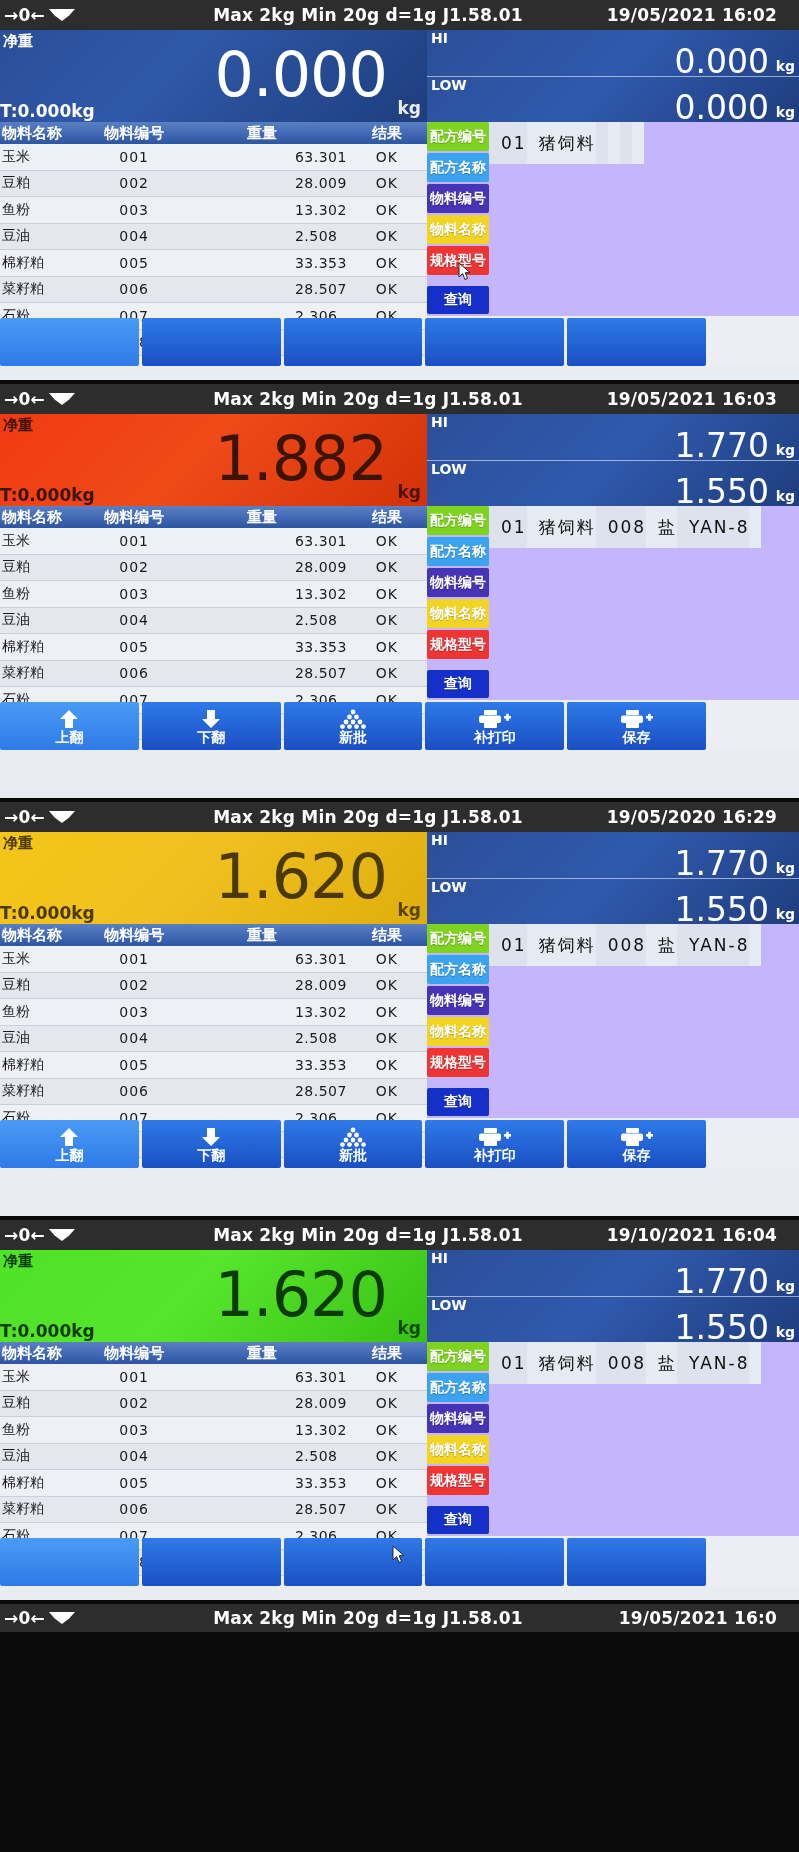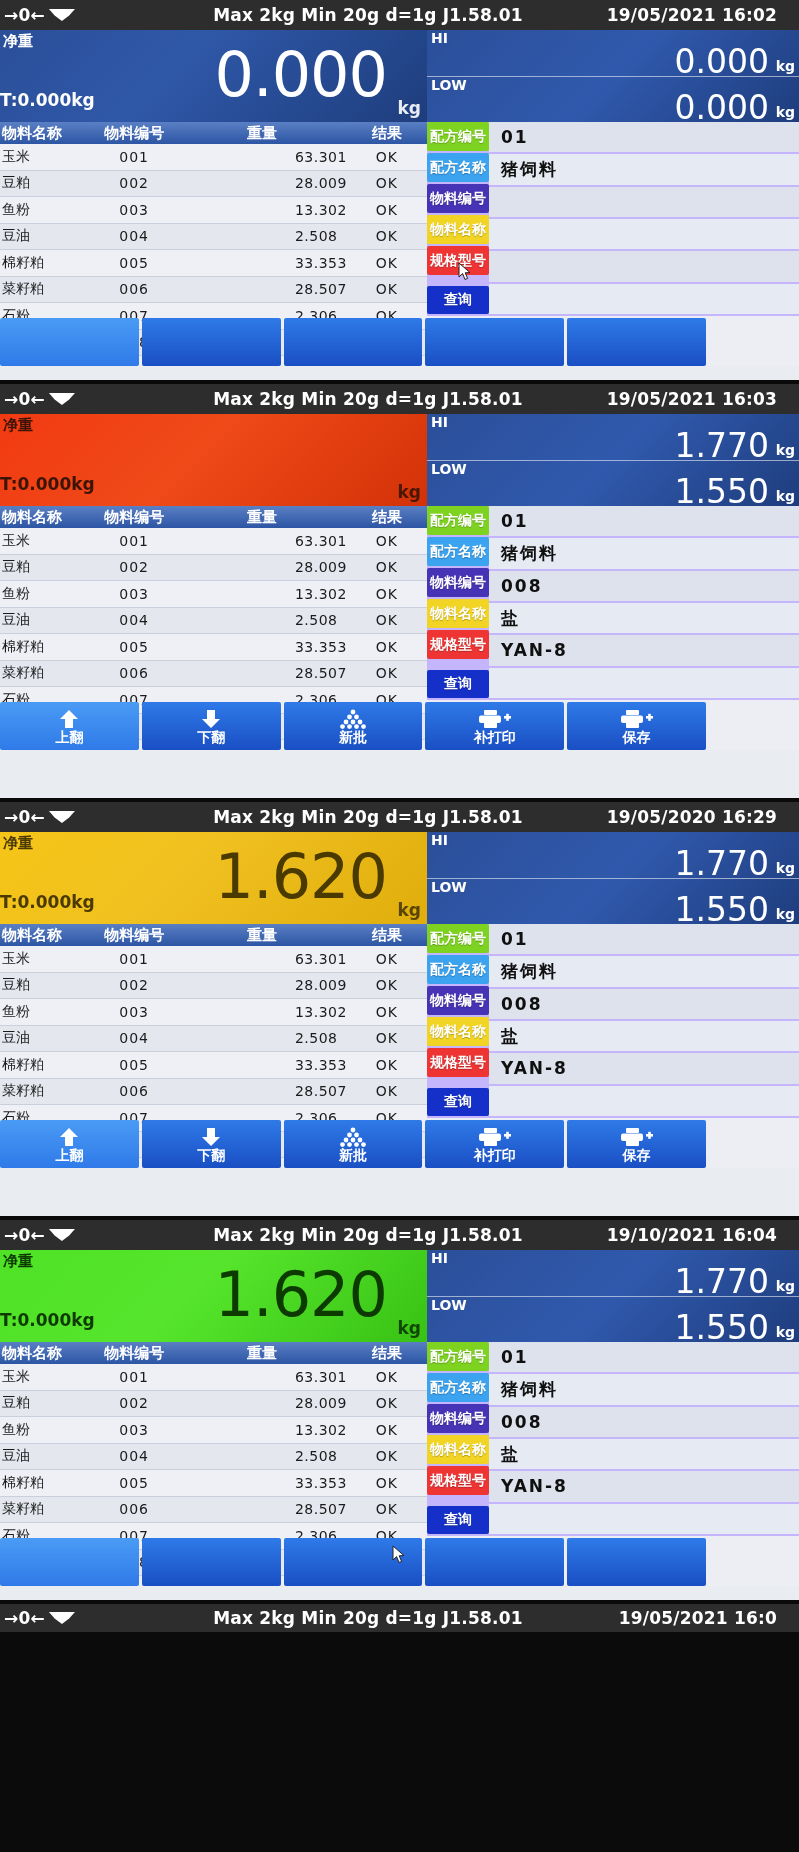--- a/index.html
+++ b/index.html
@@ -27,21 +27,21 @@
 
   
   .weightrow{display:flex;height:92px;}
   .weightmain{position:relative;flex:1;
      background:linear-gradient(135deg,#2b4f99 0%,#2f58a8 40%,#1e3d7d 100%);
      color:#fff;}
   .weightmain.red{background:linear-gradient(135deg,#f23a12 0%,#ef4a18 45%,#d33108 100%);color:#3c1405;}
   .weightmain.yellow{background:linear-gradient(135deg,#f5c518 0%,#f0c020 45%,#dfae0c 100%);color:#4a3a00;}
   .weightmain.green{background:linear-gradient(135deg,#4fe226 0%,#56e52c 45%,#38c214 100%);color:#0d3a00;}
   .net-label{position:absolute;left:3px;top:2px;font-size:15px;font-weight:700;}
-  .tare-label{position:absolute;left:0px;bottom:12px;font-size:17px;font-weight:700;}
+  .tare-label{position:absolute;left:0px;bottom:1px;font-size:17px;font-weight:700;}
   .bigval{position:absolute;right:40px;top:50%;transform:translateY(-52%);
      font-size:62px;font-weight:400;letter-spacing:-1px;line-height:1;}
   .bigunit{position:absolute;right:6px;bottom:4px;font-size:17px;font-weight:700;opacity:.9;}
 
   .hilow{width:372px;display:flex;flex-direction:column;
      background:linear-gradient(135deg,#2b4f99 0%,#3059ad 50%,#1e3d7d 100%);color:#fff;}
   .hl-cell{position:relative;flex:1;border-bottom:1px solid rgba(255,255,255,.55);}
   .hl-cell:last-child{border-bottom:none;}
   .hl-tag{position:absolute;left:4px;top:0px;font-size:14px;font-weight:700;}
   .hl-val{position:absolute;right:30px;bottom:-2px;font-size:33px;line-height:1;}
@@ -59,21 +59,21 @@
   tbody tr:nth-child(even) td{background:#e4e7ee;}
   td.c-name{text-align:left;padding-left:2px;font-size:14px;}
   td.c-no{text-align:center;letter-spacing:1px;}
   td.c-w{text-align:left;padding-left:118px;letter-spacing:.5px;}
   td.c-r{text-align:center;letter-spacing:1px;}
   .col-name{width:108px}.col-no{width:98px}.col-w{width:128px}.col-r{width:93px}
 
   
   .side{flex:1;display:flex;background:#c4b5fd;}
   .side-tags{width:62px;display:flex;flex-direction:column;}
-  .side-vals{flex:1;display:flex;flex-direction:column;font-weight:bold;}
+  .side-vals{flex:1;display:flex;flex-direction:row;}
   .tag{height:42px;display:flex;align-items:center;justify-content:center;
     color:#fff;font-size:14px;font-weight:700;margin-bottom:2px;border-radius:2px;
     text-shadow:0 1px 1px rgba(0,0,0,.25);}
   .val{height:42px;margin-bottom:2px;display:flex;align-items:center;
     padding-left:12px;font-size:17px;color:#101010;background:#dde2ec;letter-spacing:2px;}
   .val:nth-child(even){background:#e6eaf2;}
   .tag.t-query{background:#1430c8;height:40px;margin-top:9px;}
   .cursor{position:absolute;width:13px;height:18px;pointer-events:none;}
 
   
@@ -227,20 +227,21 @@
         <div class="sb-left">
           <span class="zero-ind">→0←</span>
           <span class="stable-ind"></span>
         </div>
         <div class="sb-center">Max 2kg  Min 20g  d=1g    J1.58.01</div>
         <div class="sb-right">19/05/2021  16:03</div>
       </div>
       <div class="weightrow">
         <div class="weightmain red">
           <div class="net-label">净重</div>
+          <div class="bigval">1.882</div>
           <div class="bigunit">kg</div>
           <div class="tare-label">T:0.000kg</div>
         </div>
         <div class="hilow">
           <div class="hl-cell">
             <div class="hl-tag">HI</div>
             <div class="hl-val">1.770</div>
             <div class="hl-unit">kg</div>
           </div>
           <div class="hl-cell">

